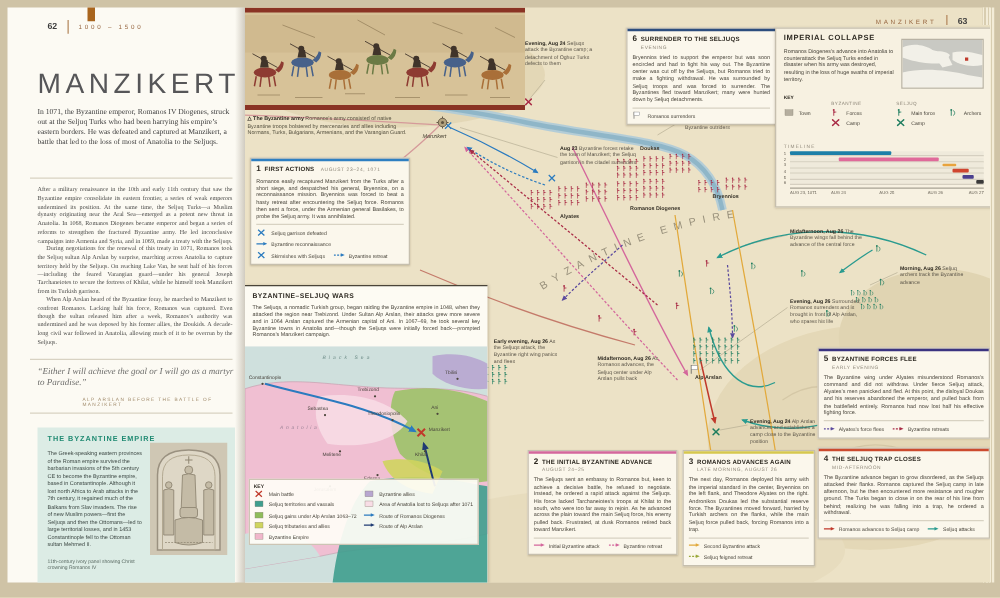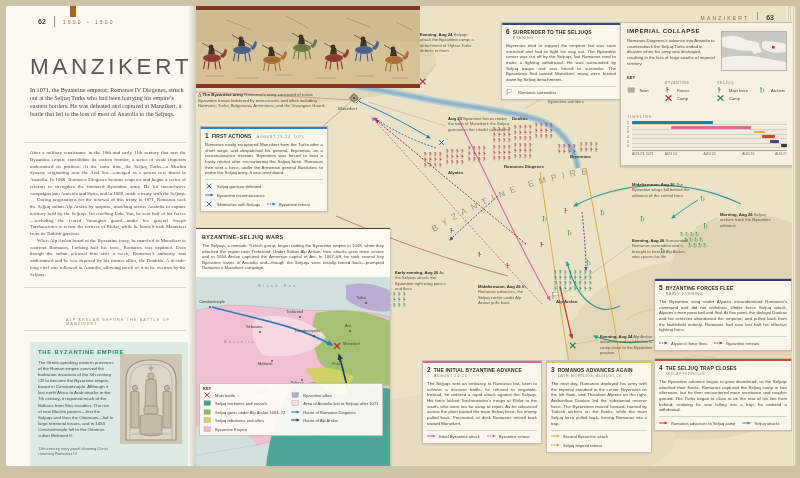--- a/index.html
+++ b/index.html
@@ -97,20 +97,21 @@
   </div>
   <div class="abs" id="lp-title">MANZIKERT</div>
   <div class="abs serif" id="lp-intro">In 1071, the Byzantine emperor, Romanos IV Diogenes, struck out at the Seljuq Turks who had been harrying his empire’s eastern borders. He was defeated and captured at Manzikert, a battle that led to the loss of most of Anatolia to the Seljuqs.</div>
   <div class="abs rule" style="left:18px;top:136px;width:162px"></div>
   <div class="abs serif" id="lp-body">
     <p>After a military renaissance in the 10th and early 11th century that saw the Byzantine empire consolidate its eastern frontier, a series of weak emperors undermined its position. At the same time, the Seljuq Turks—a Muslim dynasty originating near the Aral Sea—emerged as a potent new threat in Anatolia. In 1068, Romanos Diogenes became emperor and began a series of reforms to strengthen the fractured Byzantine army. He led inconclusive campaigns into Armenia and Syria, and in 1069, made a treaty with the Seljuqs.</p>
     <p>During negotiations for the renewal of this treaty in 1071, Romanos took the Seljuq sultan Alp Arslan by surprise, marching across Anatolia to capture territory held by the Seljuqs. On reaching Lake Van, he sent half of his forces—including the feared Varangian guard—under his general Joseph Tarchaneiotes to secure the fortress of Khilat, while he himself took Manzikert from its Turkish garrison.</p>
     <p>When Alp Arslan heard of the Byzantine foray, he marched to Manzikert to confront Romanos. Lacking half his force, Romanos was captured. Even though the sultan released him after a week, Romanos’s authority was undermined and he was deposed by his former allies, the Doukids. A decade-long civil war followed in Anatolia, allowing much of it to be overrun by the Seljuqs.</p>
   </div>
   <div class="abs rule" style="left:18px;top:281px;width:162px"></div>
+  <div class="abs serif" id="lp-quote">“Either I will achieve the goal or I will go as a martyr to Paradise.”</div>
   <div class="abs" id="lp-quote-attr">ALP ARSLAN BEFORE THE BATTLE OF MANZIKERT</div>
   <div class="abs rule" style="left:18px;top:324px;width:162px"></div>
 
   <div class="abs" id="lp-sidebar">
     <div class="sb-title">THE BYZANTINE EMPIRE</div>
     <div class="sb-body">The Greek-speaking eastern provinces of the Roman empire survived the barbarian invasions of the 5th century CE to become the Byzantine empire, based in Constantinople. Although it lost north Africa to Arab attacks in the 7th century, it regained much of the Balkans from Slav invaders. The rise of new Muslim powers—first the Seljuqs and then the Ottomans—led to large territorial losses, and in 1453 Constantinople fell to the Ottoman sultan Mehmed II.</div>
     <div class="sb-cap">11th-century ivory panel showing Christ crowning Romanos IV</div>
     <svg id="ivory" width="62" height="90" viewBox="0 0 62 90">
       <rect x="0" y="0" width="62" height="90" fill="#cfc7b4"></rect>
       <path d="M6,86 V26 Q6,6 31,6 Q56,6 56,26 V86 Z" fill="#ded7c6" stroke="#9a9180" stroke-width="1.2"></path>

